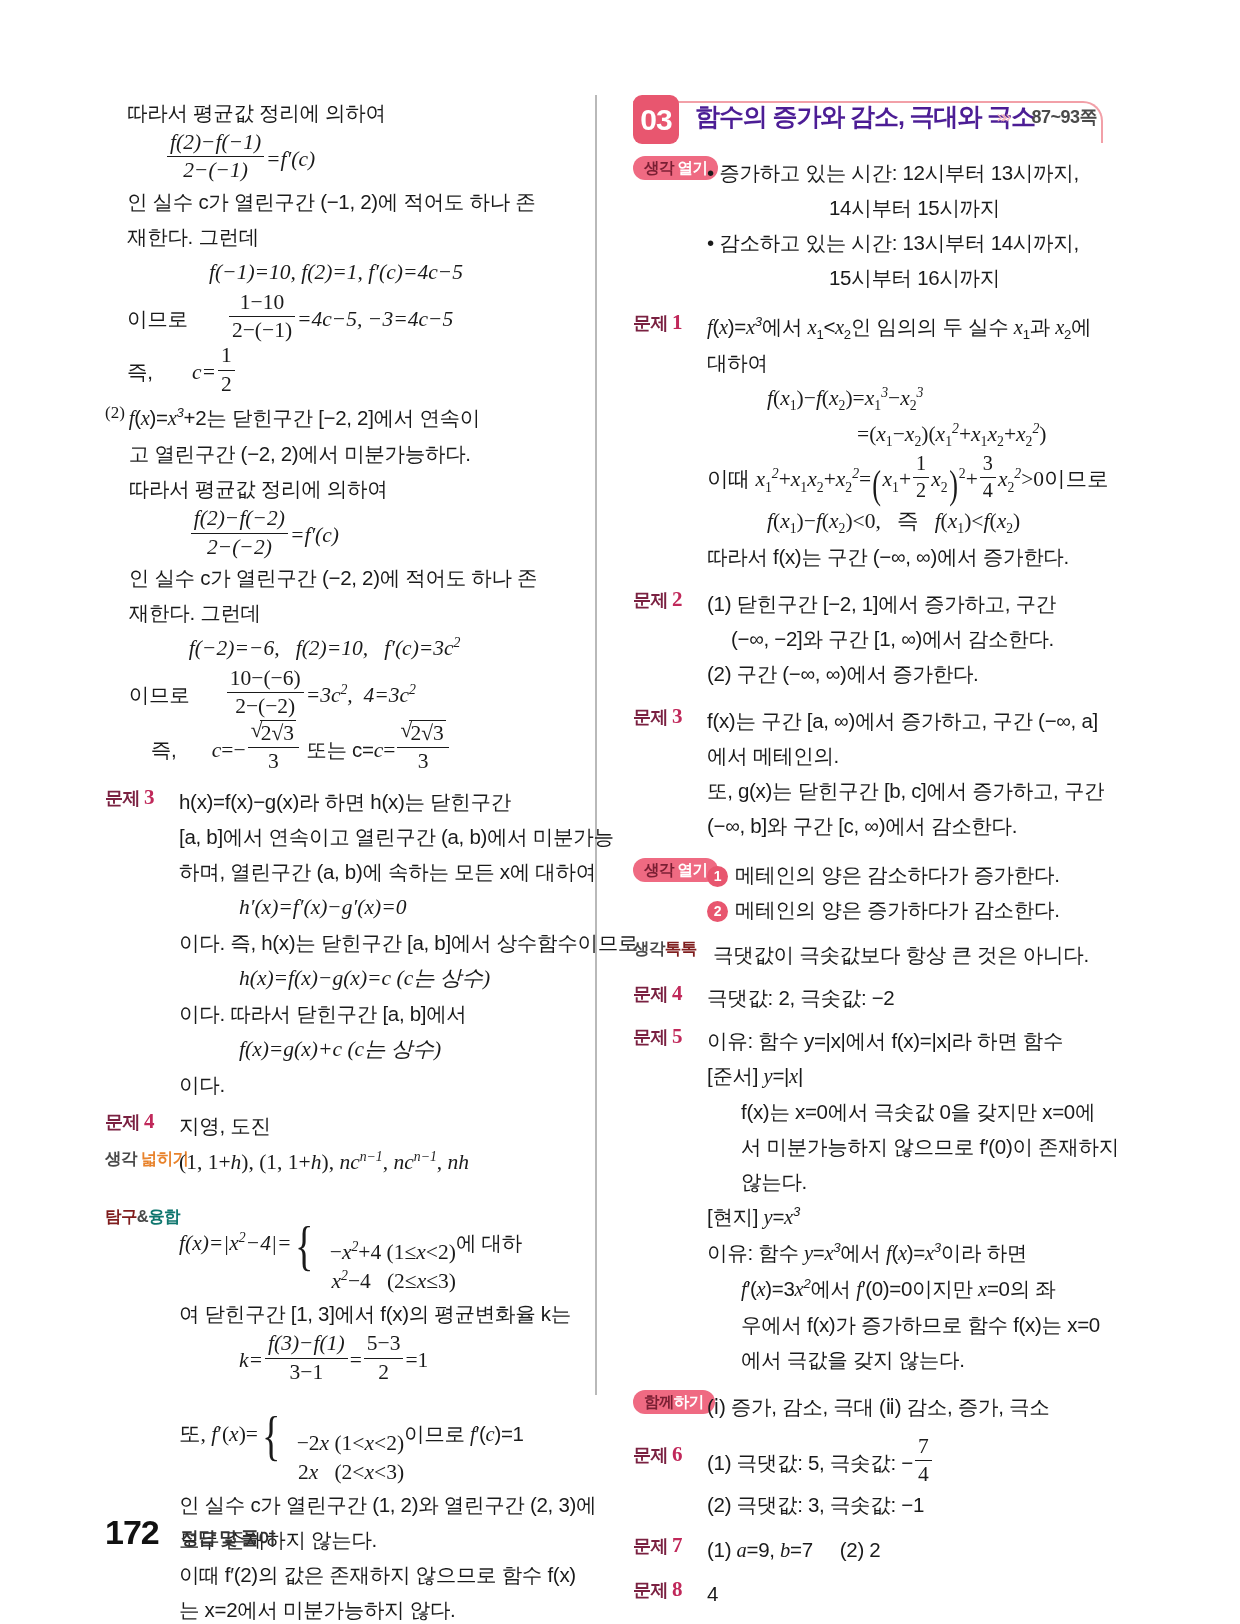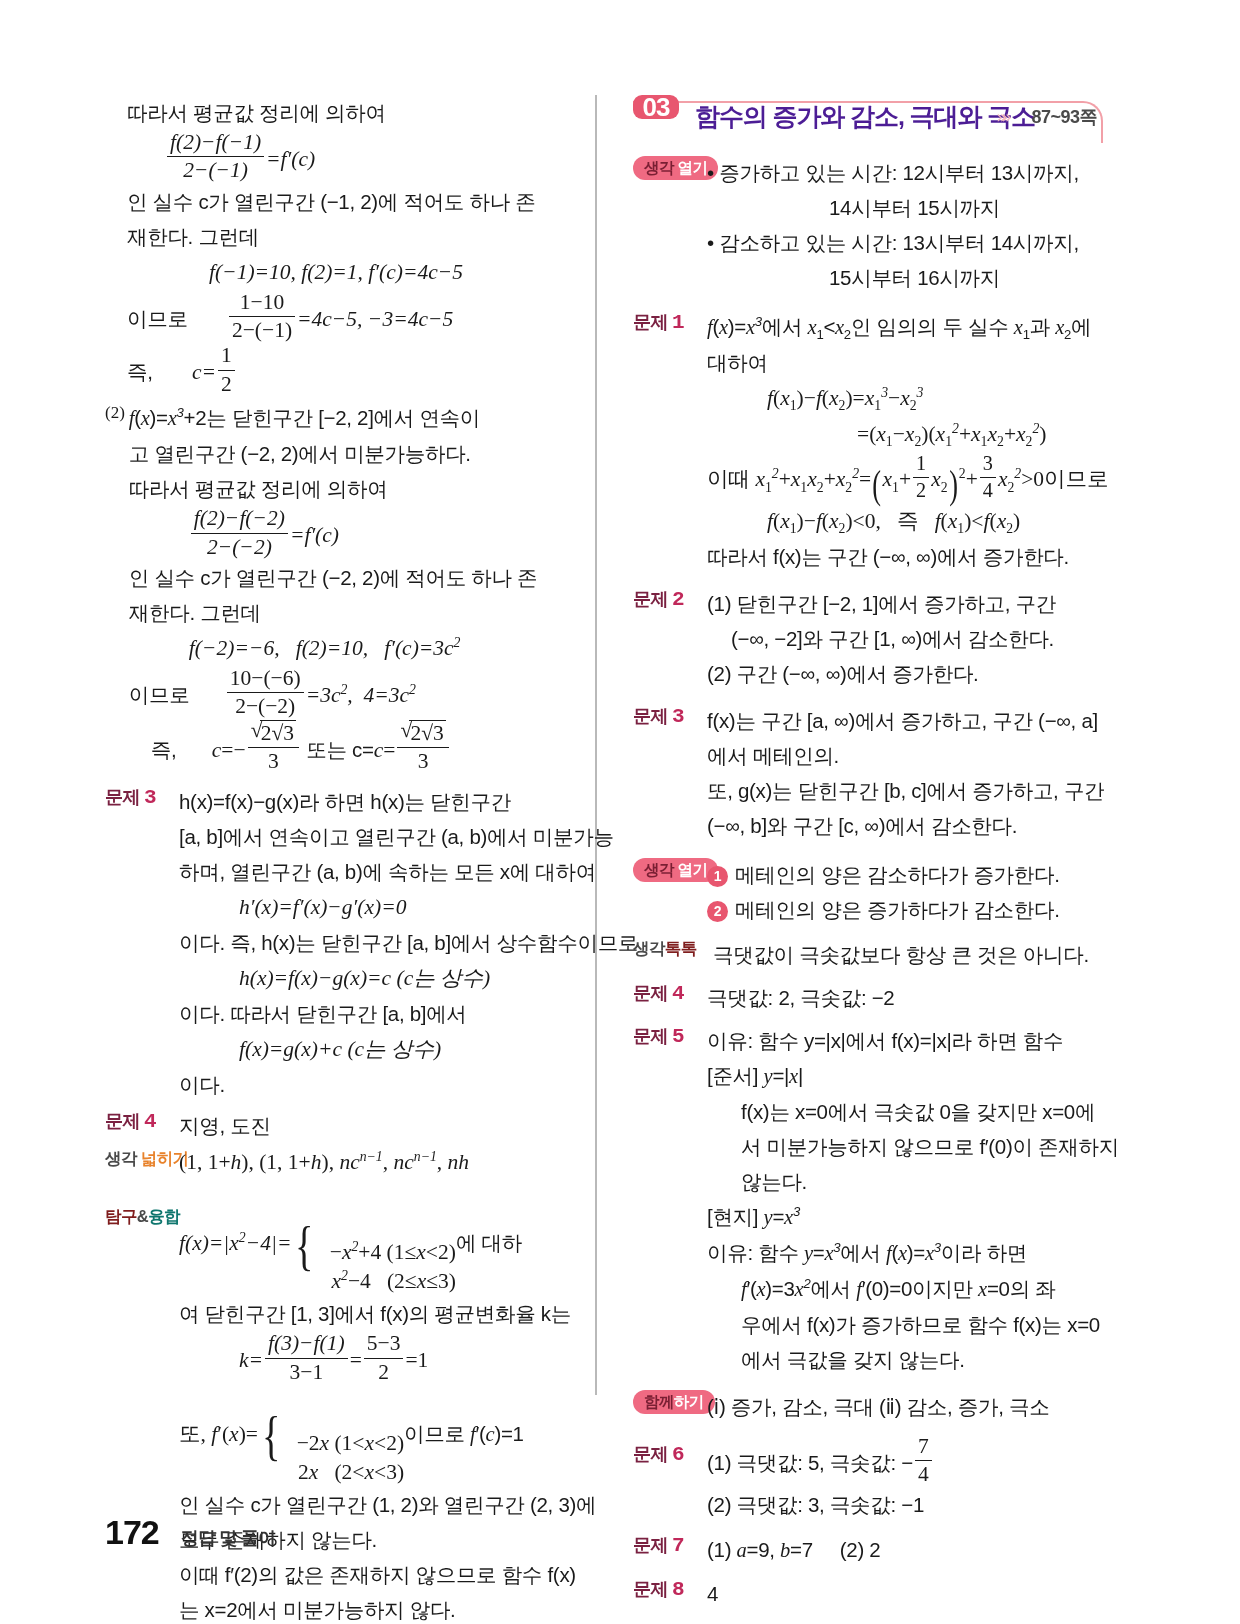--- a/index.html
+++ b/index.html
@@ -162,21 +162,21 @@
     margin-top: 10px;
   }
   .row .lbl {
     flex: 0 0 auto;
     width: 74px;
     padding-top: 1px;
   }
   .row .body { flex: 1 1 auto; min-width: 0; }
 
   .tag-munje {
-    font-family: Liberation Mono, monospace;
+    font-family: Liberation Serif, serif;
     font-size: 18px;
     font-weight: bold;
     color: #7a2141;
     letter-spacing: -0.5px;
     white-space: nowrap;
   }
   .tag-munje .n {
     color: #c0285a;
     font-size: 21px;
     margin-left: 4px;
@@ -225,26 +225,26 @@
     position: absolute;
     left: 0; right: 0; top: 6px;
     height: 40px;
     border-top: 2.6px solid #f2a0a8;
     border-right: 2.6px solid #f2a0a8;
     border-top-right-radius: 20px;
   }
   .sec-num {
     position: absolute;
     left: 0; top: 0;
-    width: 46px; height: 24px;
+    width: 46px; height: 49px;
     background: #e8566f;
     border-radius: 9px;
     color: #fff;
     font-family: "Liberation Sans", "DejaVu Sans", sans-serif;
-    font-size: 26px;
+    font-size: 30px;
     font-weight: bold;
     display: flex;
     align-items: center;
     justify-content: center;
     letter-spacing: -1px;
   }
   .sec-title {
     position: absolute;
     left: 62px; top: 4px;
     font-family: "Liberation Sans", "DejaVu Sans", sans-serif;

